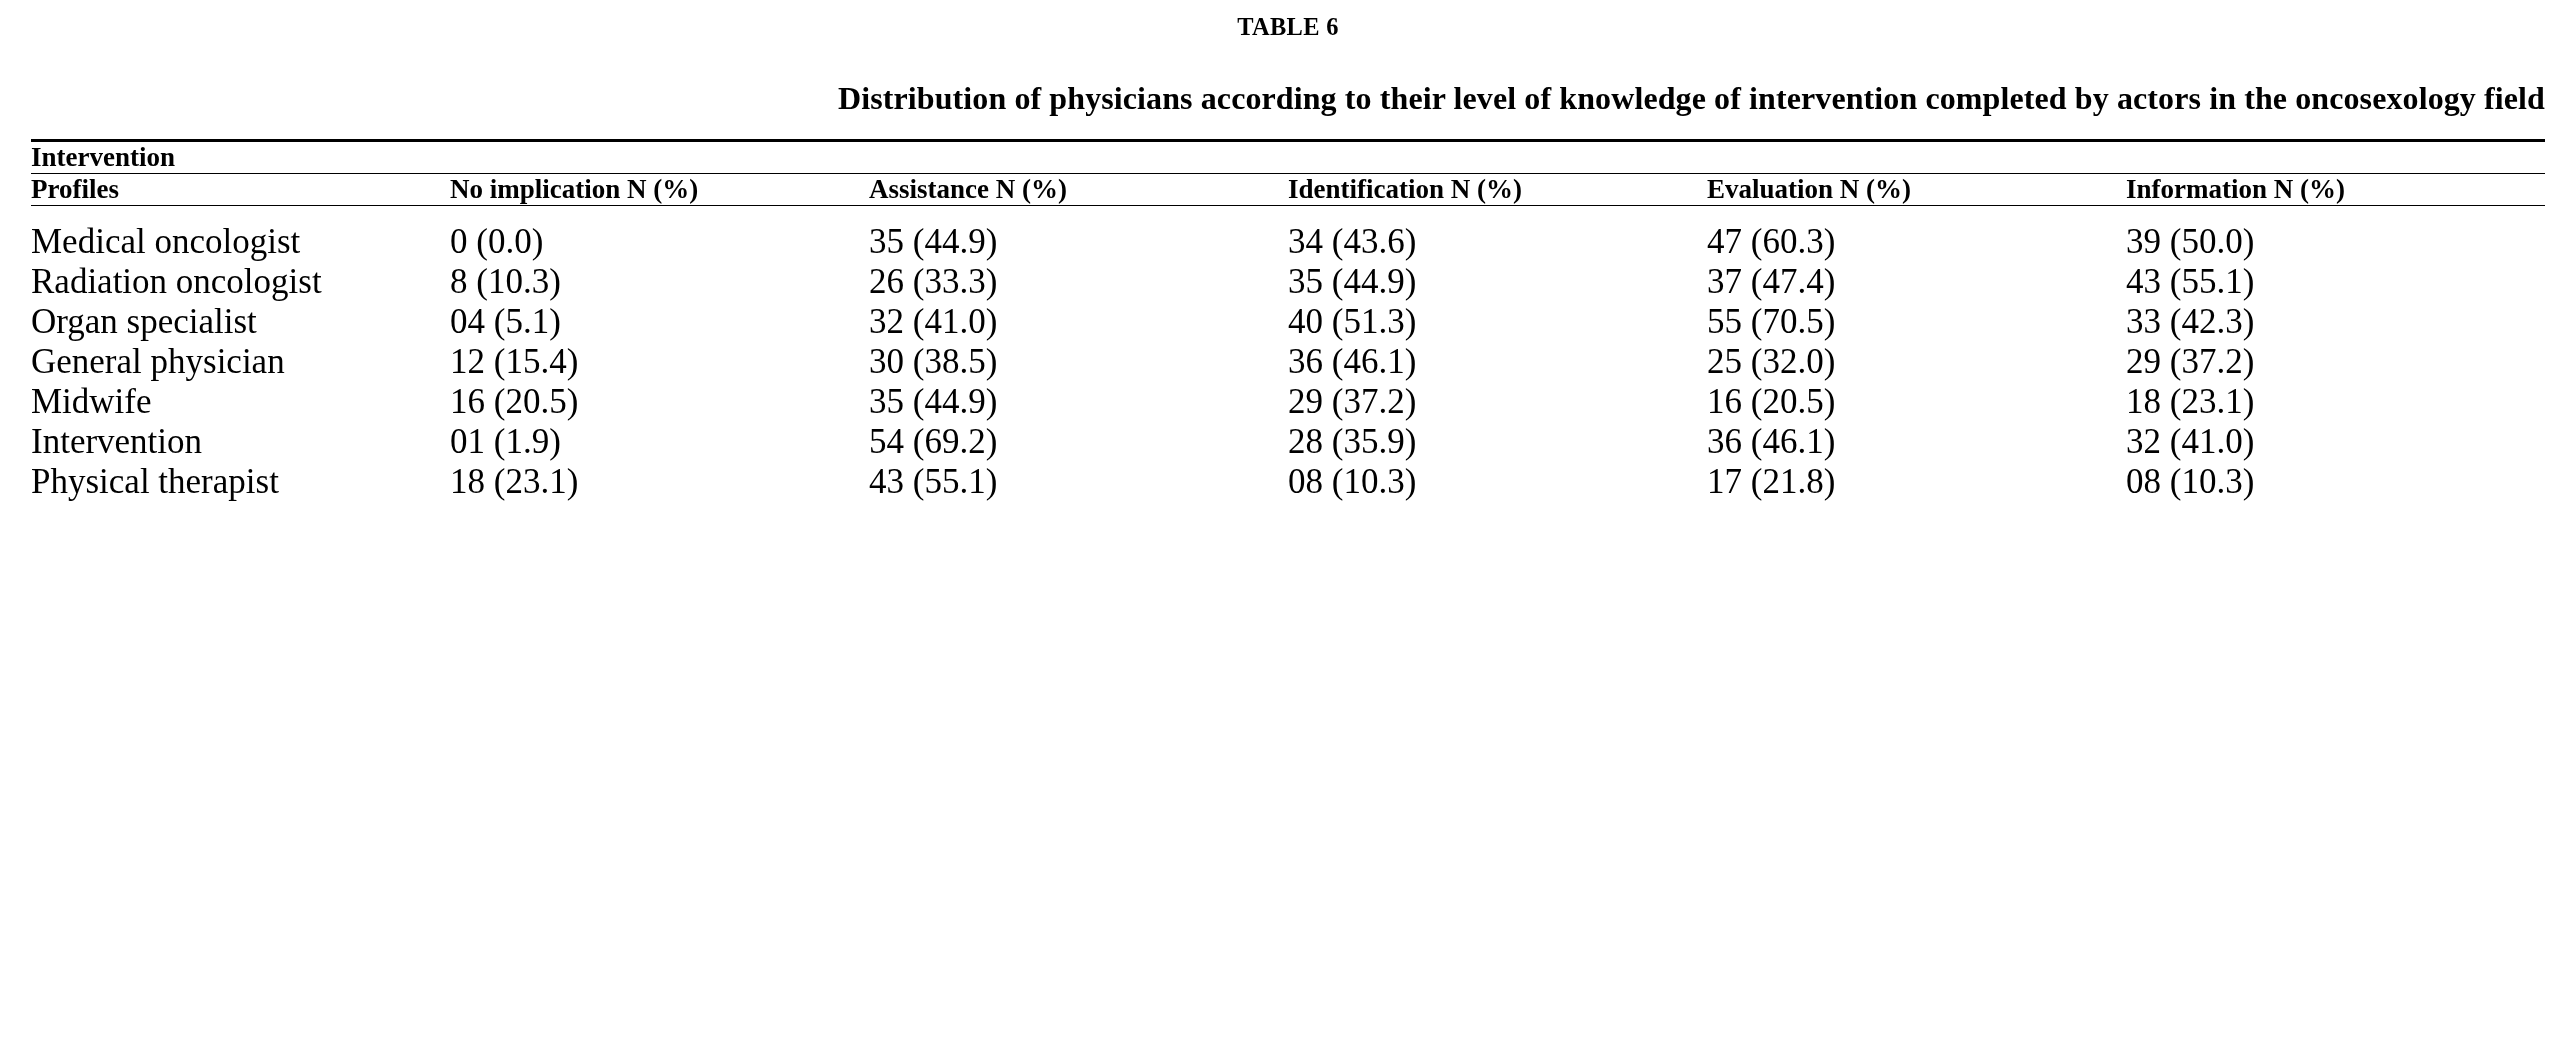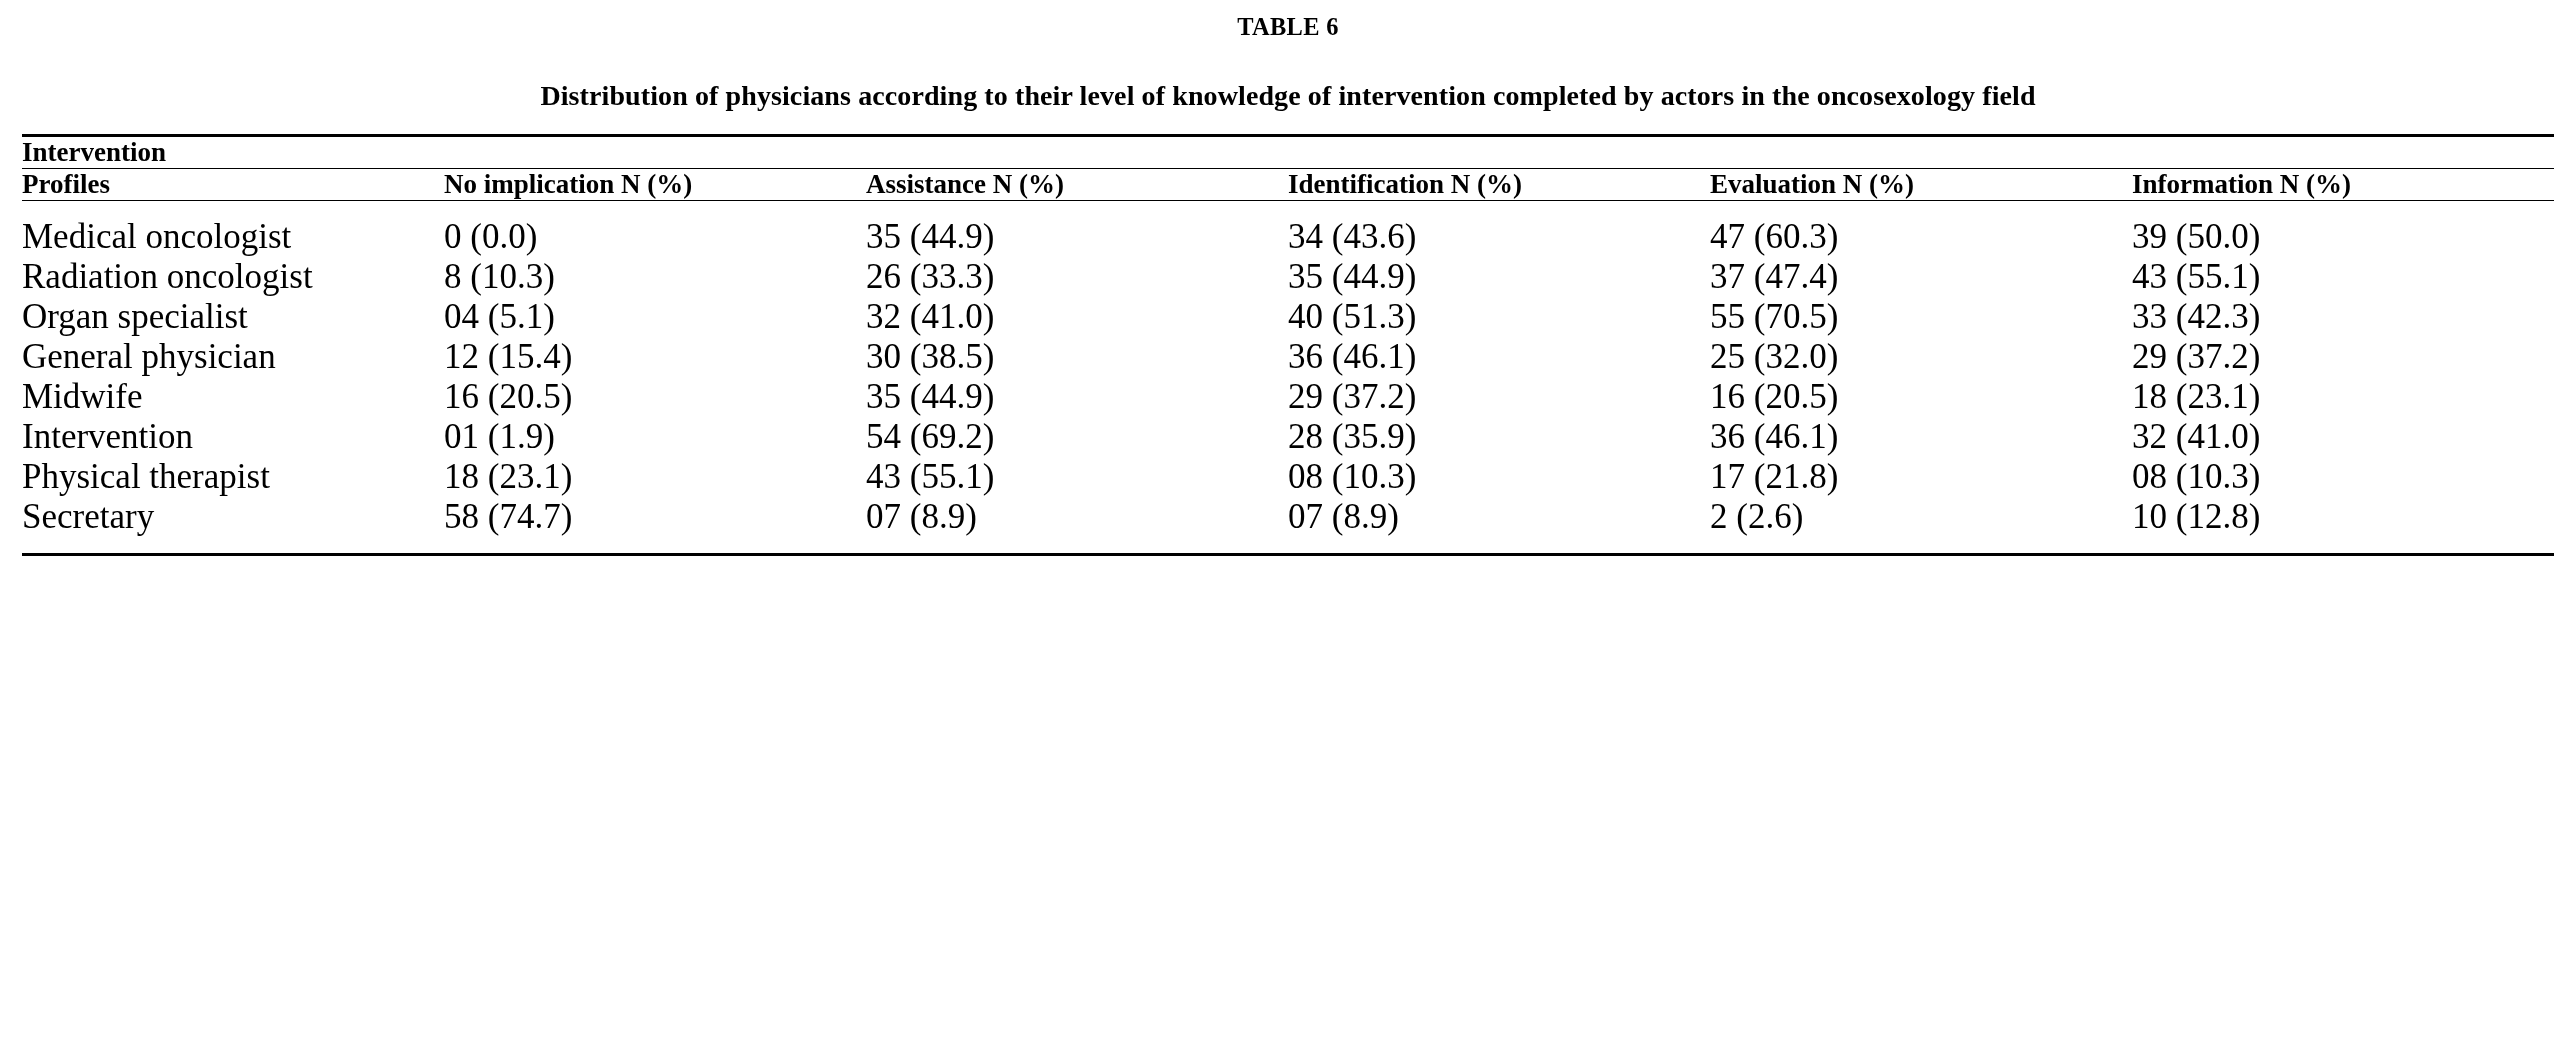--- a/index.html
+++ b/index.html
@@ -12,33 +12,33 @@
     height: 1047px;
     font-family: "Liberation Serif", "DejaVu Serif", serif;
     color: #000000;
     -webkit-font-smoothing: antialiased;
   }
   .page {
     position: relative;
     width: 2576px;
     height: 1047px;
     box-sizing: border-box;
-    padding: 0 22px;
+    padding: 0 31px;
   }
   .table-label {
     text-align: center;
     font-weight: bold;
     font-size: 24.4px;
     letter-spacing: 0.3px;
     padding-top: 13.4px;
   }
   .table-caption {
-    text-align: center;
+    text-align: right;
     font-weight: bold;
-    font-size: 28px;
+    font-size: 32px;
     padding-top: 39px;
     padding-bottom: 22px;
     letter-spacing: 0.1px;
   }
   table.data-table {
     width: 100%;
     border-collapse: collapse;
     table-layout: fixed;
     font-size: 27px;
   }
@@ -159,25 +159,17 @@
         <td class="c5">32 (41.0)</td>
       </tr>
       <tr>
         <td class="c0">Physical therapist</td>
         <td class="c1">18 (23.1)</td>
         <td class="c2">43 (55.1)</td>
         <td class="c3">08 (10.3)</td>
         <td class="c4">17 (21.8)</td>
         <td class="c5">08 (10.3)</td>
       </tr>
-      <tr class="rule-bottom">
-        <td class="c0">Secretary</td>
-        <td class="c1">58 (74.7)</td>
-        <td class="c2">07 (8.9)</td>
-        <td class="c3">07 (8.9)</td>
-        <td class="c4">2 (2.6)</td>
-        <td class="c5">10 (12.8)</td>
-      </tr>
     </tbody>
   </table>
 
 </div>
 
 
 </body></html>

